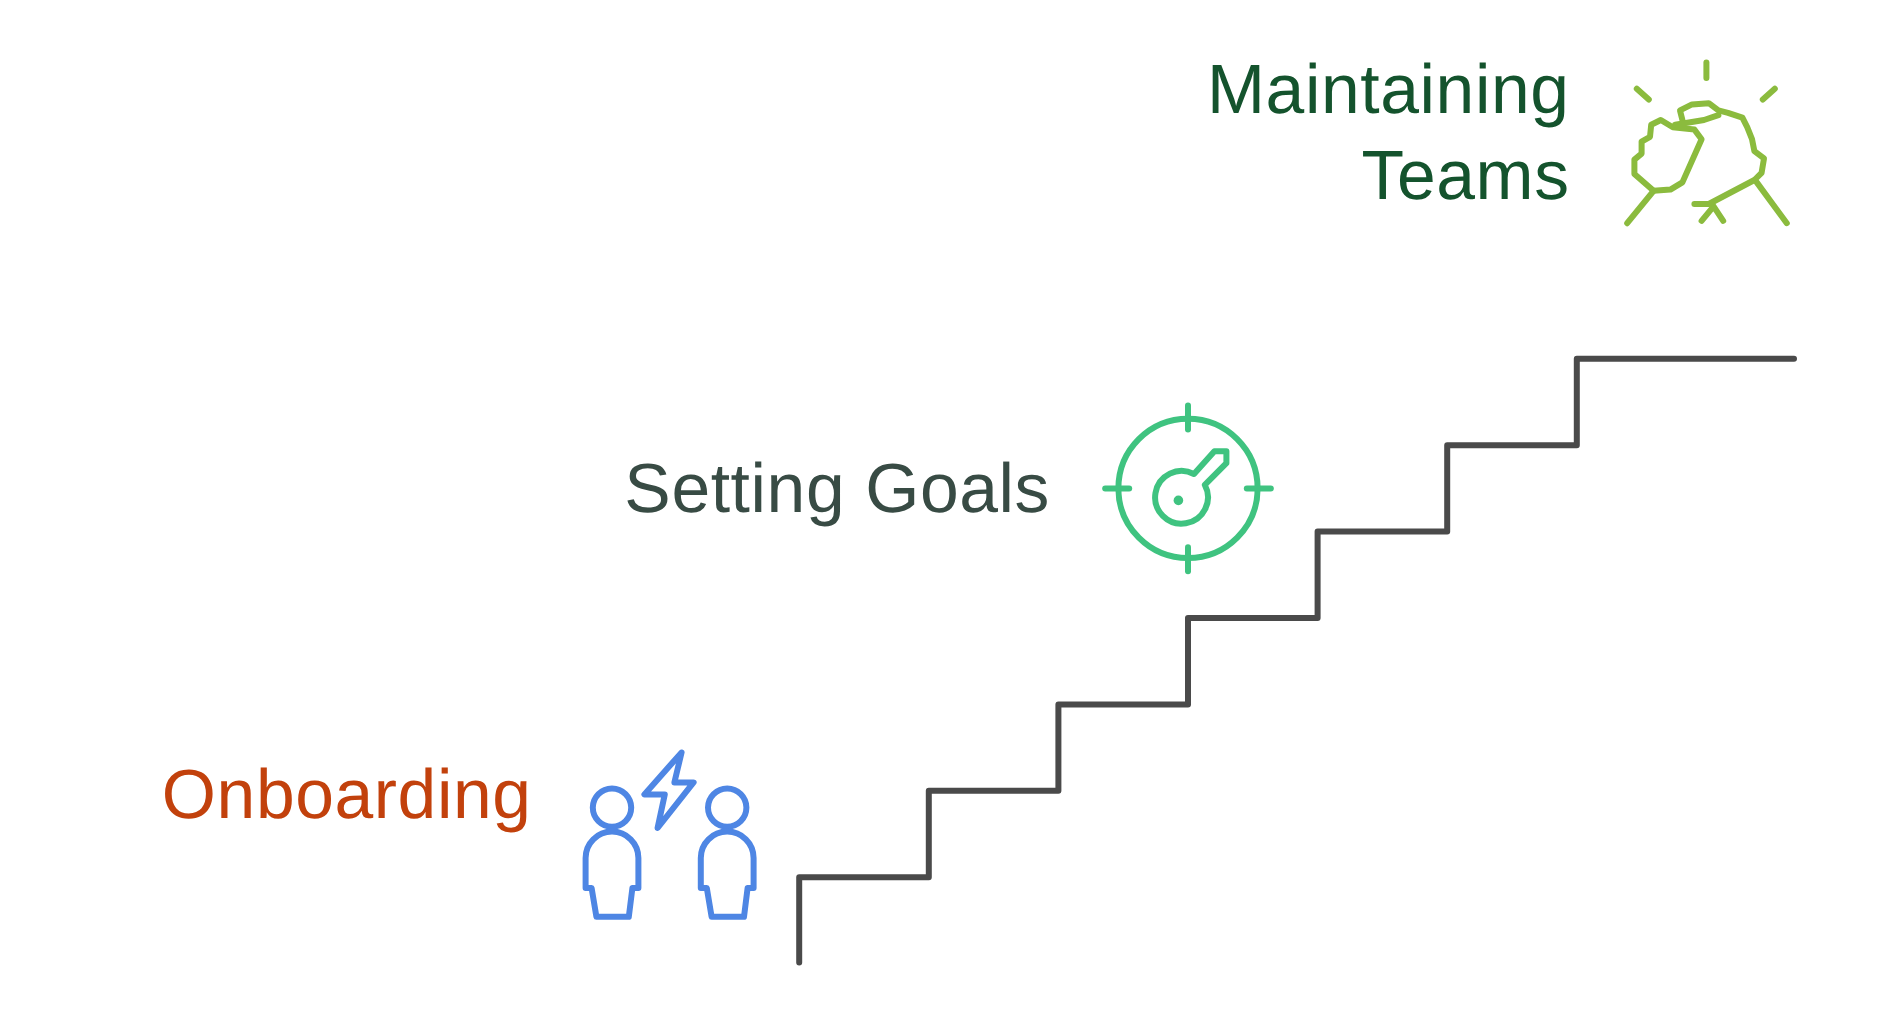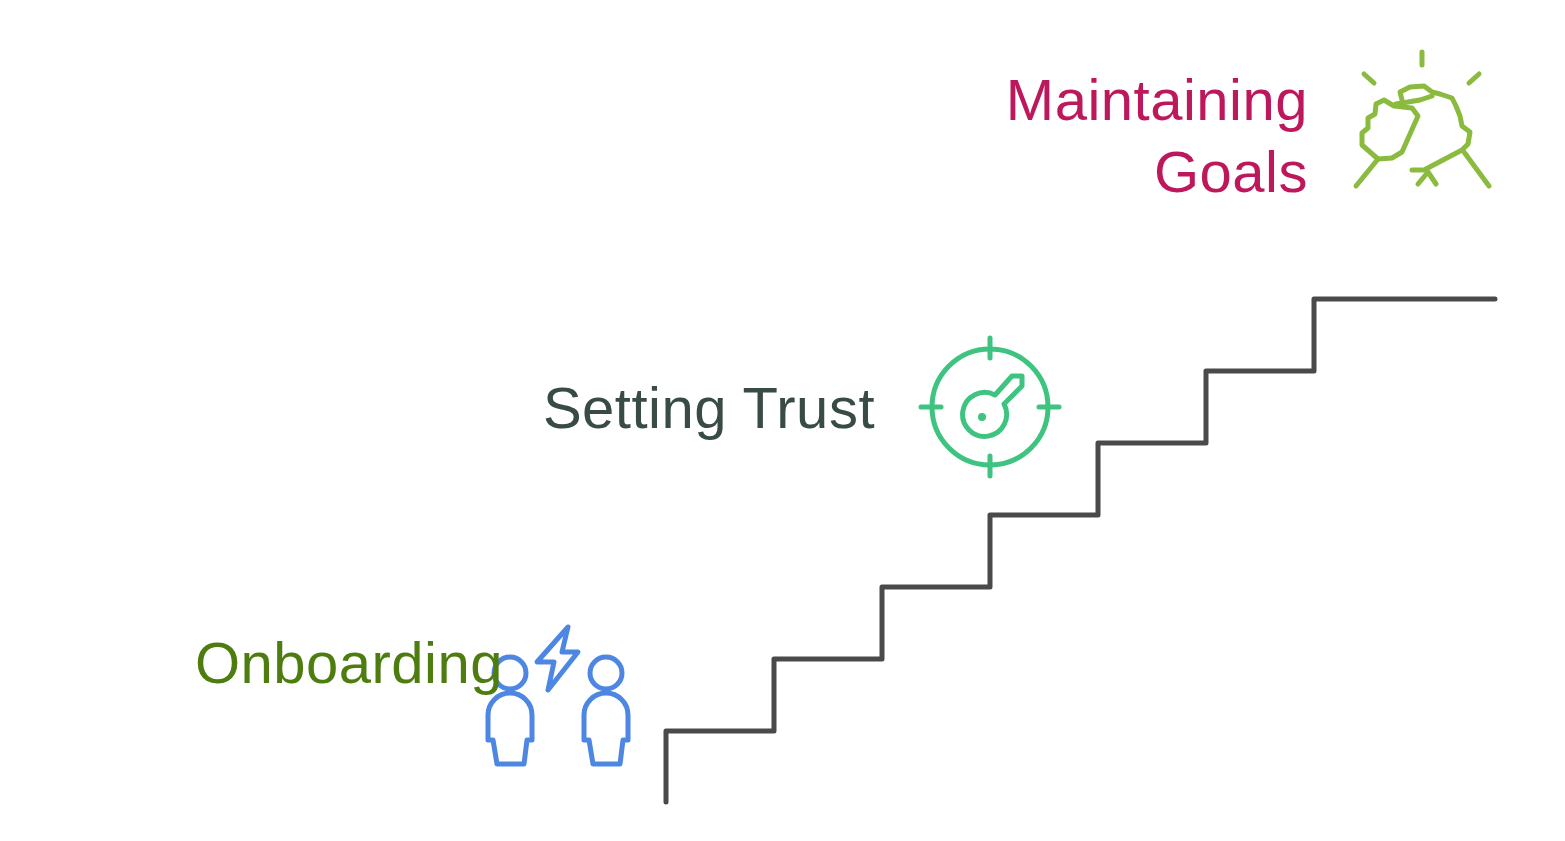--- a/index.html
+++ b/index.html
@@ -39,24 +39,24 @@
     <line x1="1479" y1="74" x2="1469" y2="83"></line>
     <path d="M1356 186 L1378 159"></path>
     <path d="M1489 186 L1464 152"></path>
     <path d="M1418 184 L1428 172 L1436 184"></path>
     <path d="M1378 159 L1362 145 L1362 133 L1368 128 L1368 118 L1375 114 L1376 104 L1384 100 L1394 106 L1412 108 L1418 116 L1402 152 L1392 158 Z"></path>
     <path d="M1402 100 L1400 92 L1410 87 L1424 86 L1432 92 L1440 94 L1452 98 L1456 106 L1460 116 L1462 126 L1470 132 L1468 144 L1462 150 L1424 170 L1412 170"></path>
     <path d="M1396 104 L1420 100 L1432 96"></path>
   </g>
 </svg>
 
-<div class="label" style="right:1062px;top:627px;color:#4d7c0f;">
+<div class="label" style="right:1122px;top:627px;color:#c2410c;">
   <span>Onboarding</span>
 </div>
 
 <div class="label" style="right:690px;top:372px;color:#384b44;">
-  <span>Setting Trust</span>
+  <span>Setting Goals</span>
 </div>
 
-<div class="label" style="right:257px;top:64px;color:#be185d;">
+<div class="label" style="right:257px;top:39px;color:#14532d;">
   <span>Maintaining</span>
-  <span>Goals</span>
+  <span>Teams</span>
 </div>
 
 </body></html>

